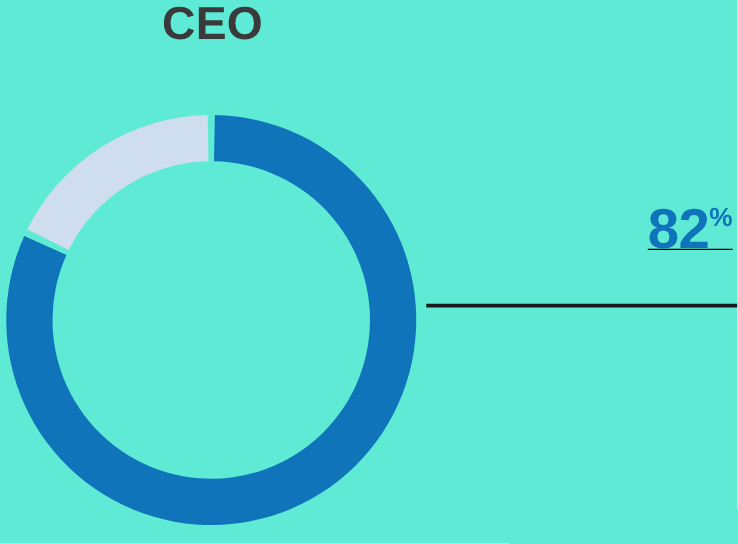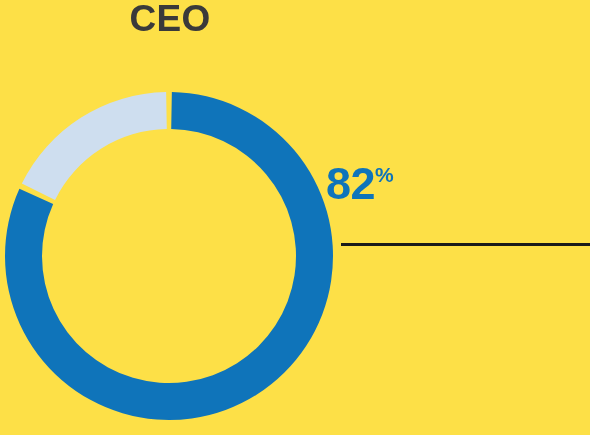--- a/index.html
+++ b/index.html
@@ -9,21 +9,21 @@
     background: #ffffff;
   }
   body {
     font-family: "Liberation Sans", sans-serif;
     -webkit-font-smoothing: antialiased;
   }
   #stage {
     position: relative;
     width: 590px;
     height: 435px;
-    background: #fde047;
+    background: #5eead4;
     overflow: hidden;
   }
 
   
   #chart-title {
     position: absolute;
     left: 0;
     top: -2px;
     width: 340px;
     text-align: center;
@@ -46,21 +46,22 @@
   #donut-svg {
     display: block;
   }
 
   
   #callout {
     position: absolute;
     right: 4px;
     top: 152px;
     width: 260px;
-    text-align: left;
+    text-align: right;
+    text-decoration: underline;
   }
   #value-row {
     display: block;
     white-space: nowrap;
     line-height: 46px;
     height: 46px;
   }
   #value-number {
     font-size: 45px;
     font-weight: bold;

